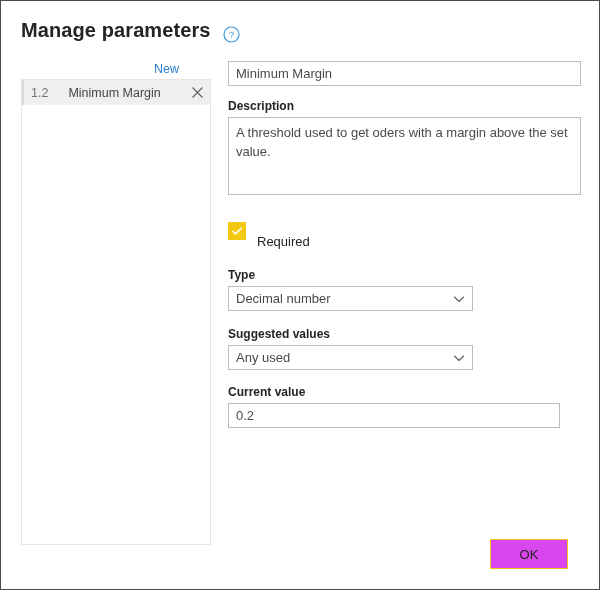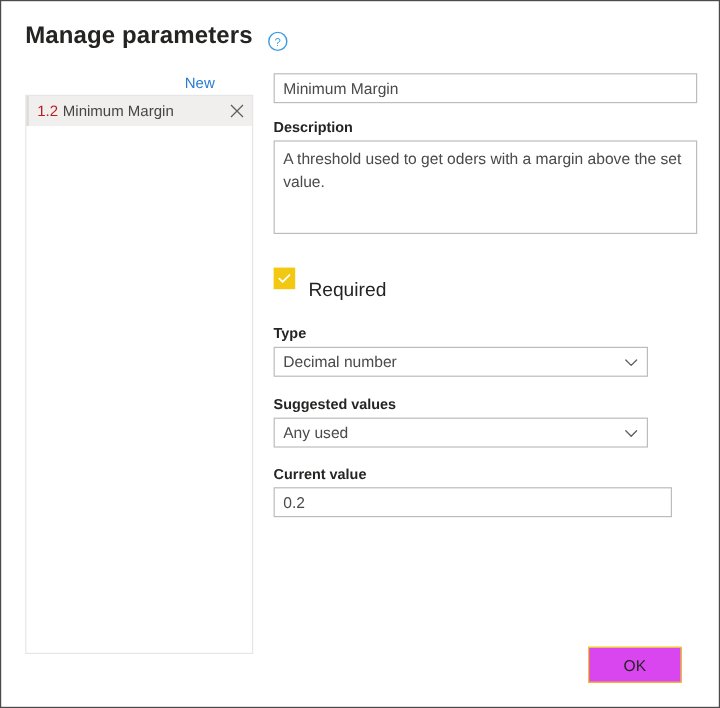--- a/index.html
+++ b/index.html
@@ -83,22 +83,22 @@
     display: flex;
     align-items: center;
     background: #f0efee;
     border-left: 2px solid #dcdbda;
     padding-left: 7px;
     padding-right: 6px;
     cursor: pointer;
   }
   .param-index {
     font-size: 12.5px;
-    color: #b91c1c;
-    margin-right: 4px;
+    color: #737373;
+    margin-right: 20px;
     white-space: nowrap;
   }
   .param-label {
     font-size: 12.5px;
     color: #484644;
     flex: 1;
     white-space: nowrap;
     overflow: hidden;
     text-overflow: ellipsis;
   }
@@ -169,34 +169,34 @@
     background: #f2c811;
     display: inline-flex;
     align-items: center;
     justify-content: center;
     cursor: pointer;
     flex: none;
   }
   .checkbox svg { display: block; }
   .required-label {
     margin-left: 11px;
-    font-size: 16px;
+    font-size: 13px;
     color: #252423;
     margin-top: 22px;
   }
 
   
   .gap-type { margin-top: 18px; }
   .gap-sugg { margin-top: 15px; }
   .gap-cur  { margin-top: 14px; }
 
   .select {
     box-sizing: border-box;
     position: relative;
-    width: 312px;
+    width: 245px;
     height: 25px;
     border: 1px solid #bcbcbc;
     background: #ffffff;
     display: flex;
     align-items: center;
     padding: 0 7px;
     cursor: pointer;
   }
   .select-value {
     font-size: 13px;

